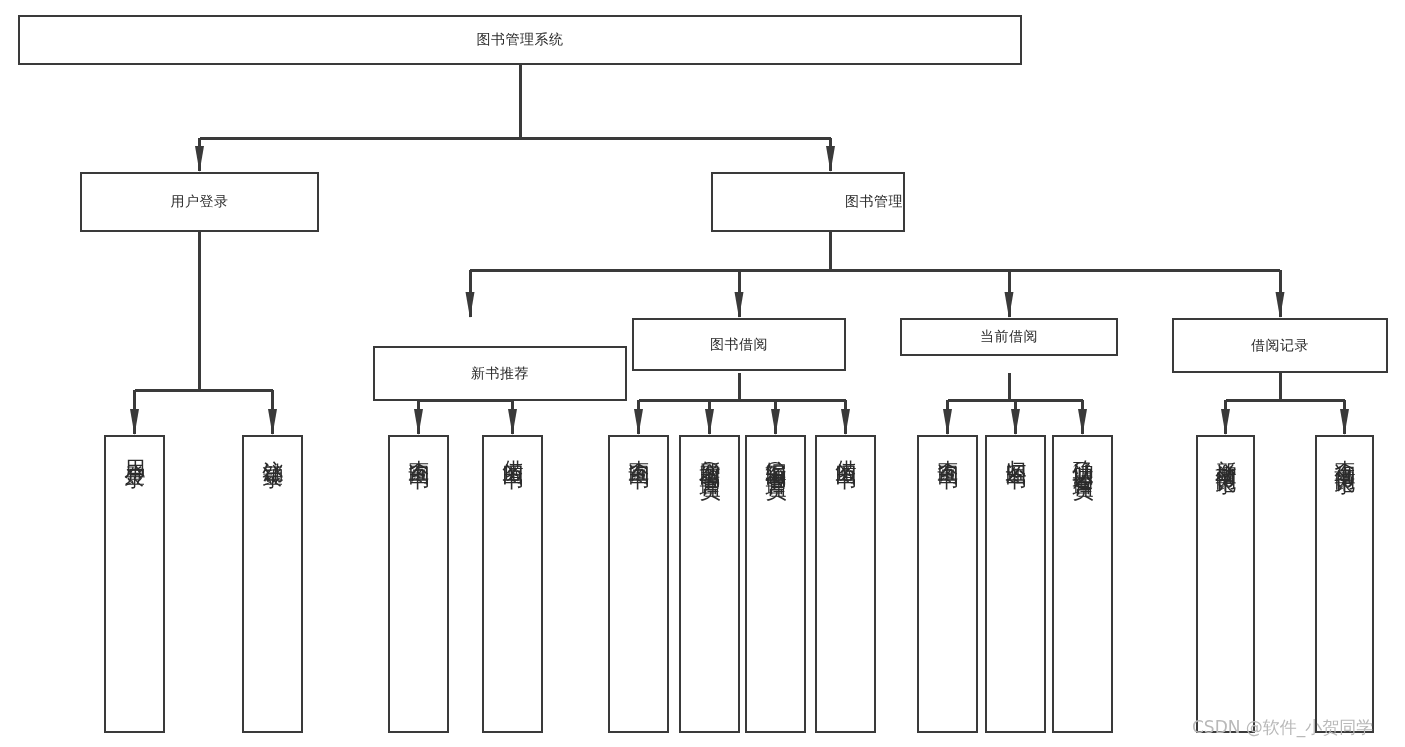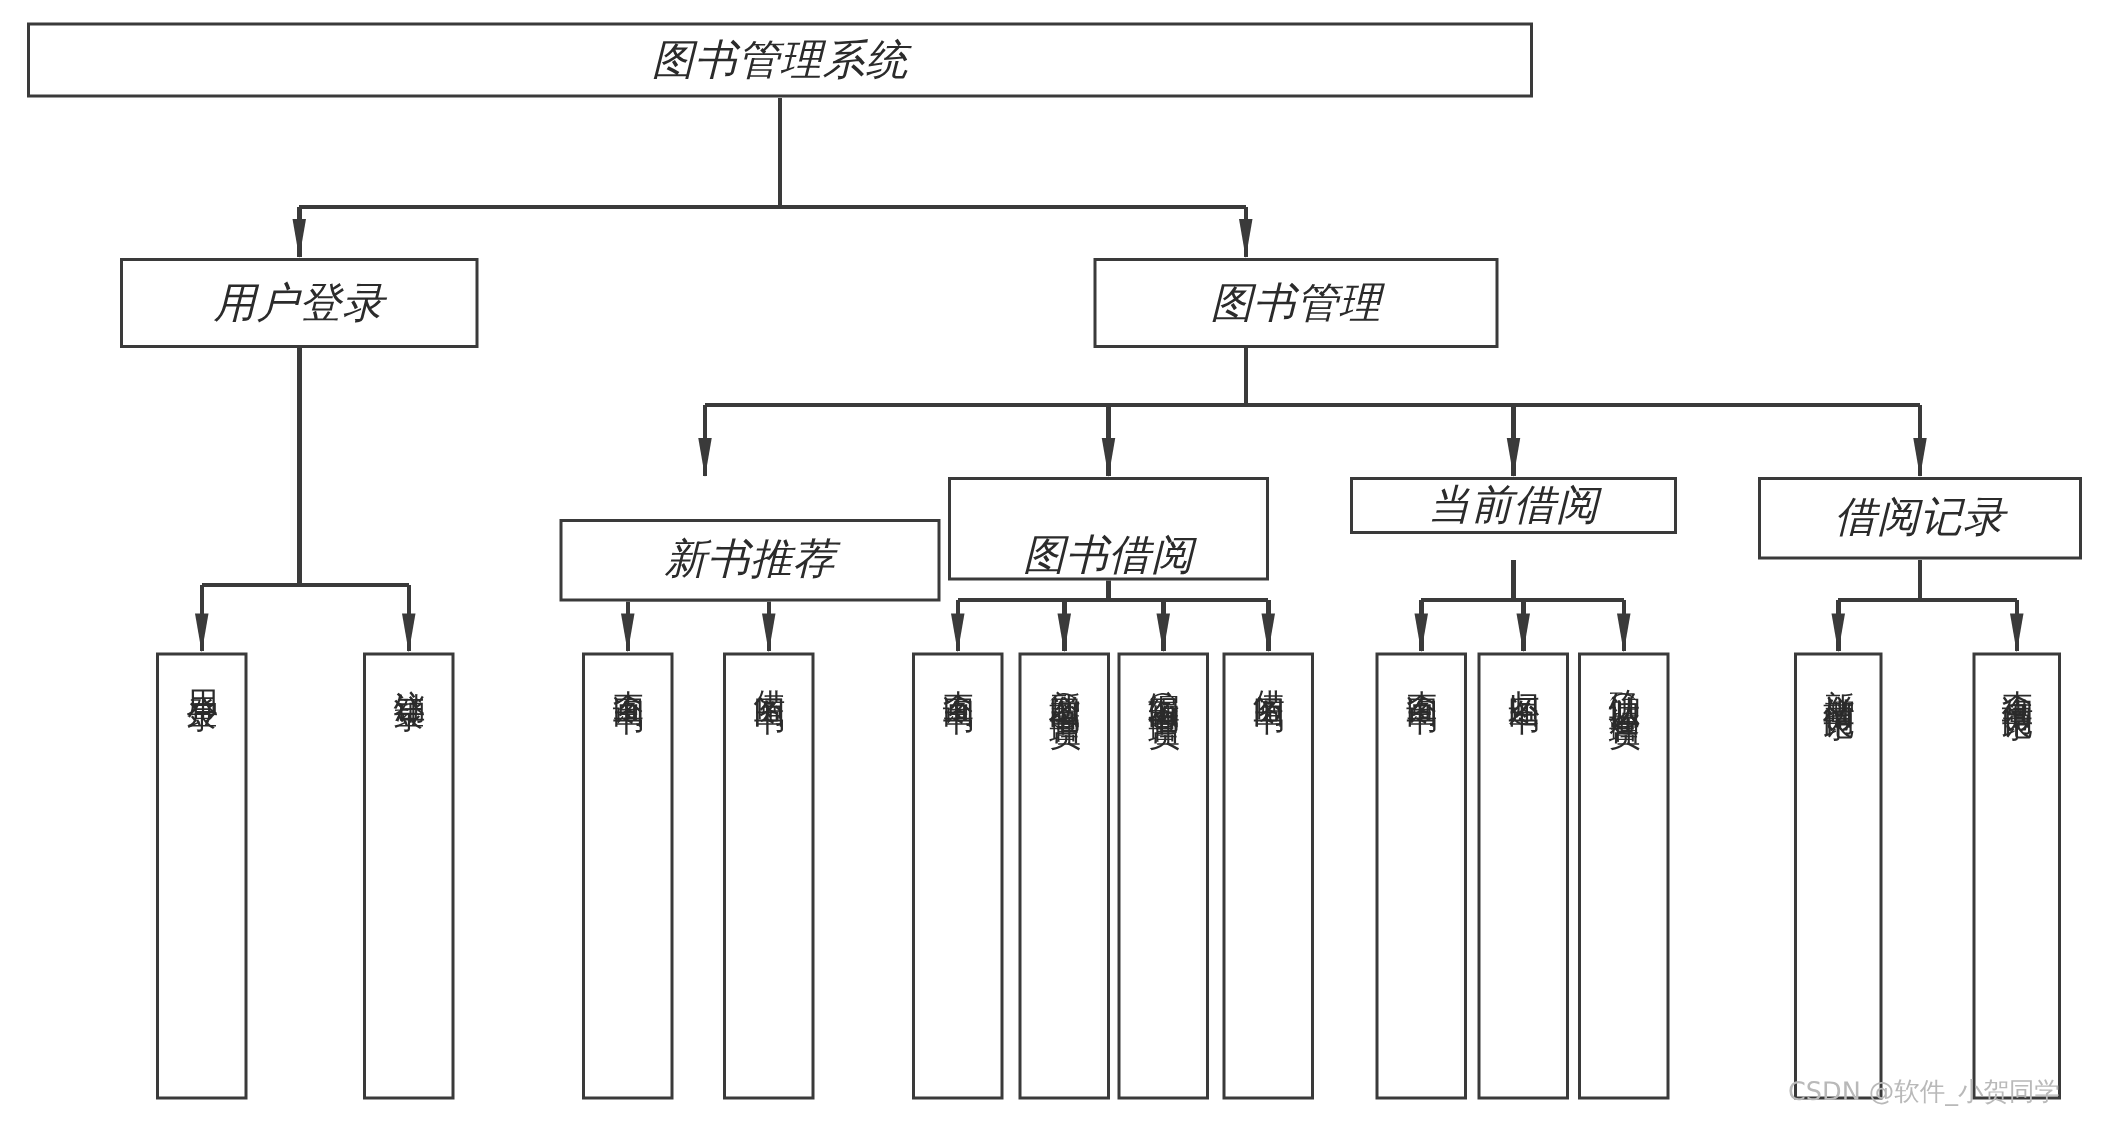--- a/index.html
+++ b/index.html
@@ -36,22 +36,21 @@
     overflow: hidden;
   }
   .node-label {
     color: #2b2b2b;
     text-align: center;
     line-height: 1.08;
     letter-spacing: 0.5px;
     white-space: pre;
   }
   .node.horiz .node-label {
-    font-size: 28px;
-    font-style: italic;
+    font-size: 14px;
   }
   .node.vert {
     align-items: flex-start;
     padding-top: 6px;
   }
   .node.vert .node-label {
     writing-mode: vertical-rl;
     text-orientation: upright;
     font-size: 21px;
     letter-spacing: 3px;
@@ -133,27 +132,27 @@
       <line x1="1344.5" y1="400" x2="1344.5" y2="434" stroke="#3a3a3a" stroke-width="3" shape-rendering="crispEdges"></line>
       <polygon points="1340,409 1349,409 1344.5,435" fill="#3a3a3a"></polygon>
     </svg>
   <div id="nodes">
       <div class="node horiz" style="left: 18px; top: 15px; width: 1004px; height: 50px; background: rgb(255, 255, 255); border-color: rgb(58, 58, 58);">
         <span class="node-label" style="color: rgb(43, 43, 43);">图书管理系统</span>
       </div>
       <div class="node horiz" style="left: 80px; top: 172px; width: 239px; height: 60px; background: rgb(255, 255, 255); border-color: rgb(58, 58, 58);">
         <span class="node-label" style="color: rgb(43, 43, 43);">用户登录</span>
       </div>
-      <div class="node horiz" style="left: 729px; top: 172px; width: 270px; height: 60px; background: rgb(255, 255, 255); border-color: rgb(58, 58, 58);">
+      <div class="node horiz" style="left: 711px; top: 172px; width: 194px; height: 60px; background: rgb(255, 255, 255); border-color: rgb(58, 58, 58); justify-content: flex-end;">
         <span class="node-label" style="color: rgb(43, 43, 43);">图书管理</span>
       </div>
       <div class="node horiz" style="left: 373px; top: 318px; width: 254px; height: 55px; background: rgb(255, 255, 255); border-color: rgb(58, 58, 58); margin-top: 28px;">
         <span class="node-label" style="color: rgb(43, 43, 43);">新书推荐</span>
       </div>
-      <div class="node horiz" style="left: 632px; top: 318px; width: 214px; height: 69px; background: rgb(255, 255, 255); border-color: rgb(58, 58, 58); align-items: flex-end;">
+      <div class="node horiz" style="left: 632px; top: 318px; width: 214px; height: 53px; background: rgb(255, 255, 255); border-color: rgb(58, 58, 58);">
         <span class="node-label" style="color: rgb(43, 43, 43);">图书借阅</span>
       </div>
       <div class="node horiz" style="left: 900px; top: 318px; width: 218px; height: 38px; background: rgb(255, 255, 255); border-color: rgb(58, 58, 58);">
         <span class="node-label" style="color: rgb(43, 43, 43);">当前借阅</span>
       </div>
       <div class="node horiz" style="left: 1172px; top: 318px; width: 216px; height: 55px; background: rgb(255, 255, 255); border-color: rgb(58, 58, 58);">
         <span class="node-label" style="color: rgb(43, 43, 43);">借阅记录</span>
       </div>
       <div class="node vert" style="left: 104px; top: 435px; width: 61px; height: 298px; background: rgb(255, 255, 255); border-color: rgb(58, 58, 58);">
         <span class="node-label" style="color: rgb(43, 43, 43);">用户登录</span>

